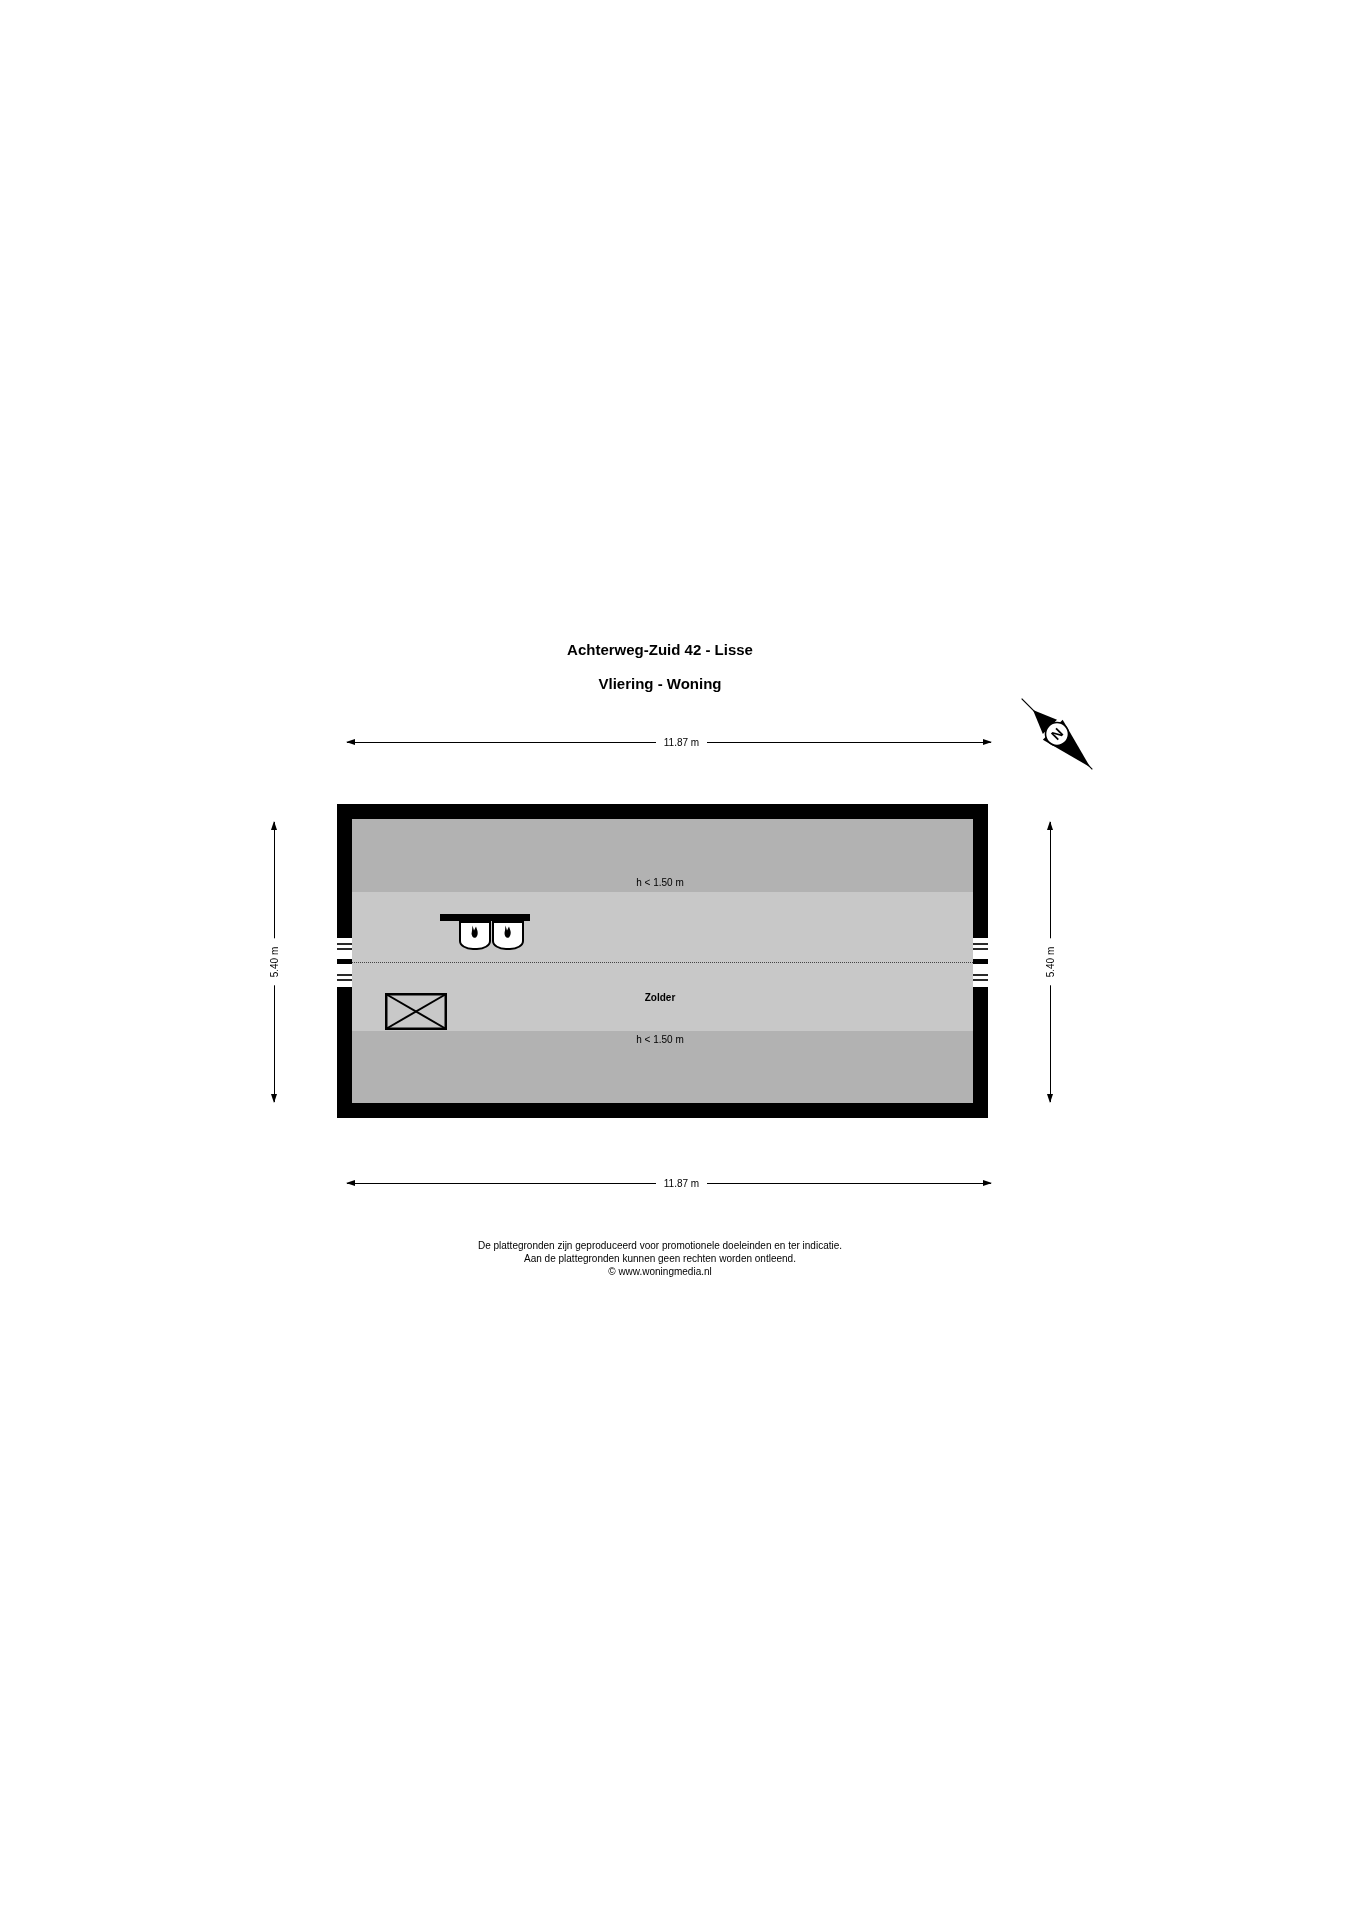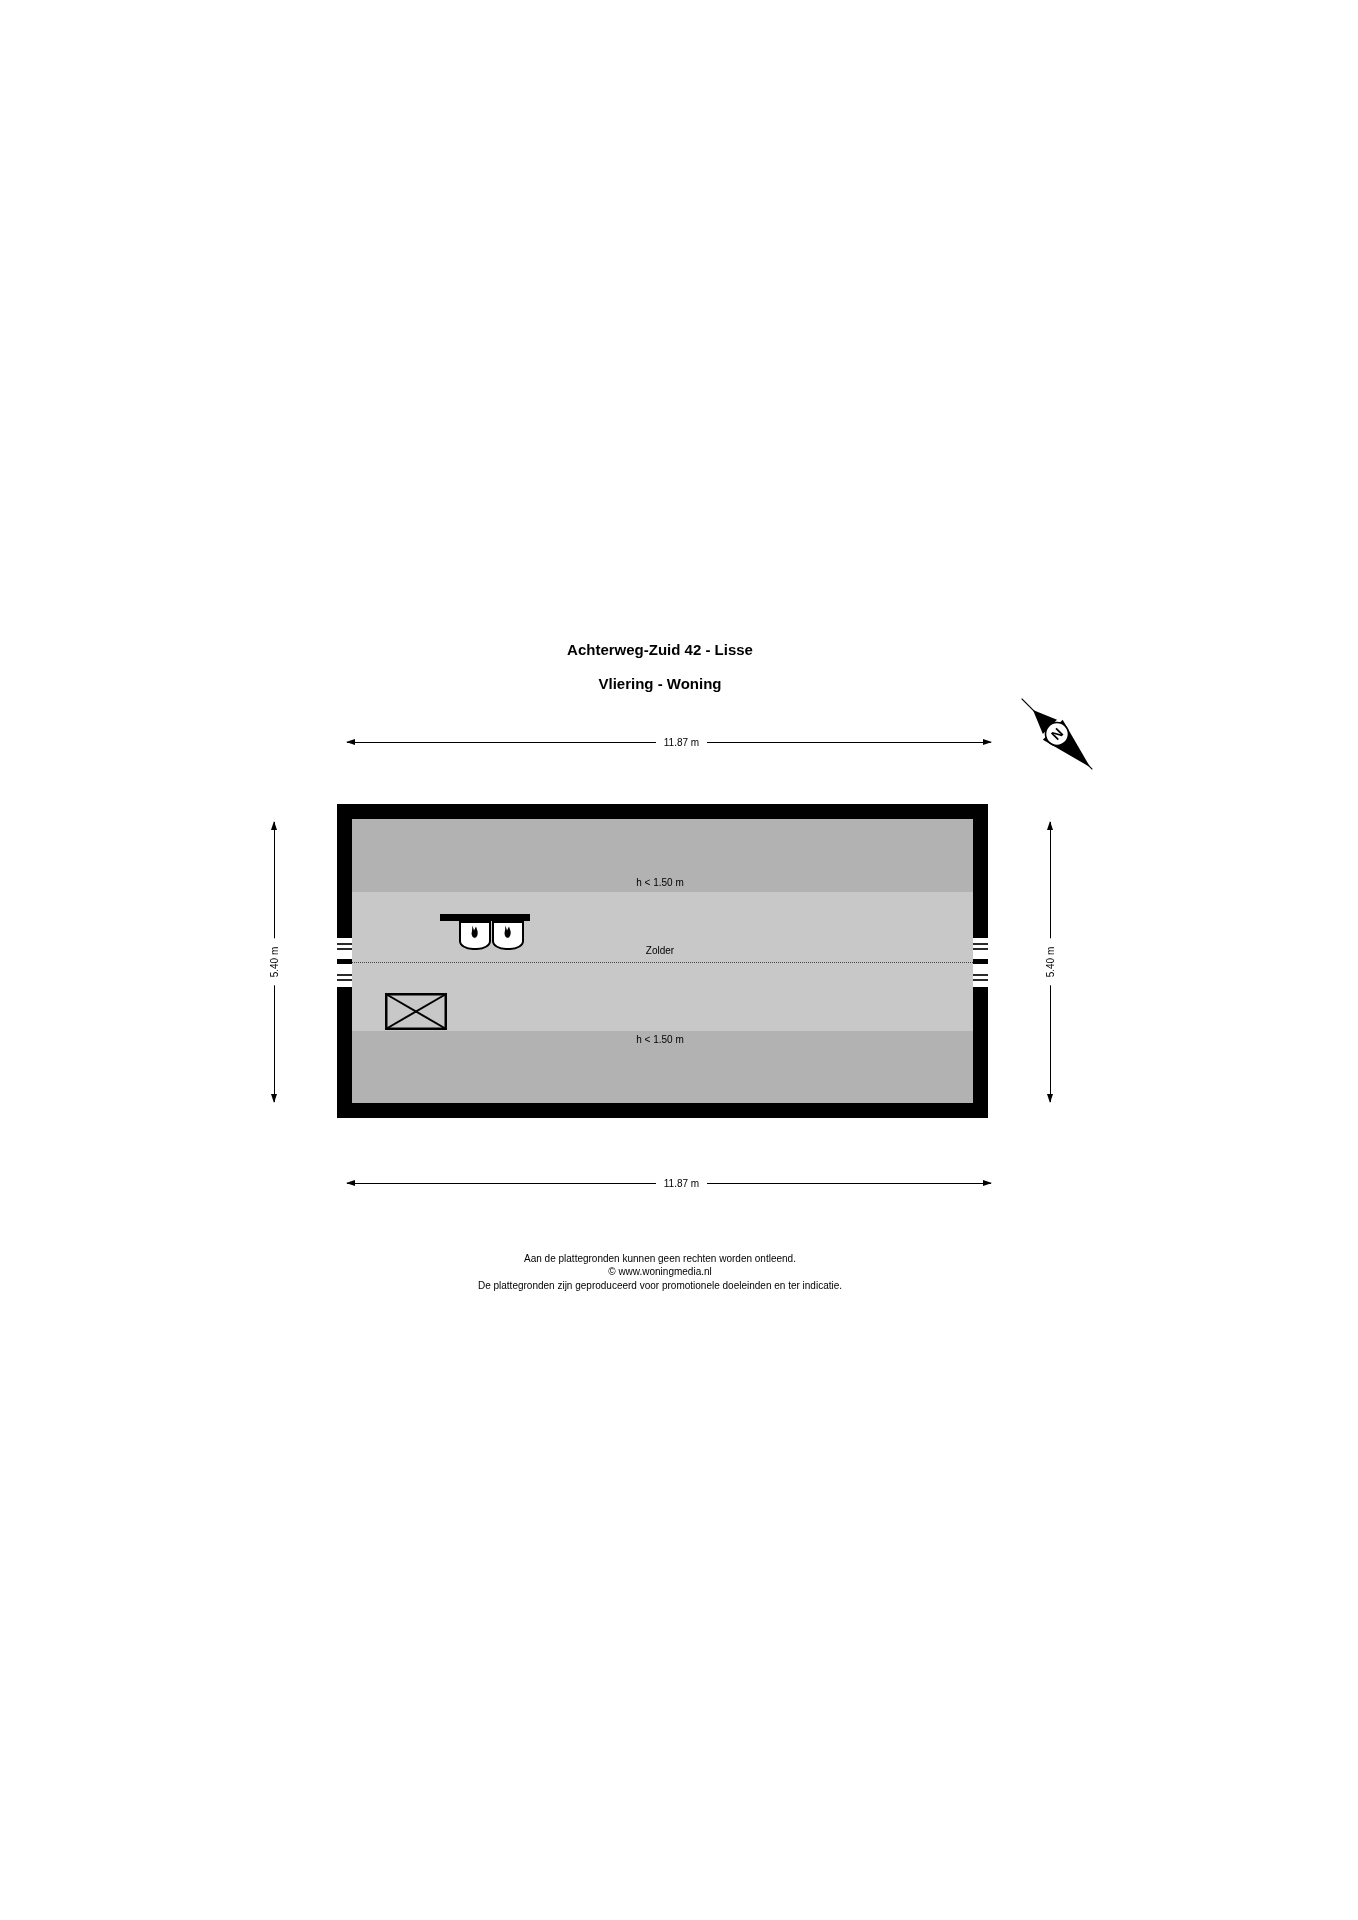--- a/index.html
+++ b/index.html
@@ -9,21 +9,21 @@
     --bg:#ffffff;
   }
   html,body{margin:0;padding:0;background:var(--bg);}
   #page{
     position:relative;width:1358px;height:1920px;background:var(--bg);
     font-family:"Liberation Sans","DejaVu Sans",sans-serif;color:#000;overflow:hidden;
   }
   .cx{position:absolute;left:0;width:1320px;text-align:center;}
   .title-line{font-size:15px;font-weight:bold;line-height:18px;}
   .small{font-size:10px;line-height:12px;}
-  .bold{font-weight:normal;}
+  .bold{font-weight:bold;margin-top:47px;}
 
   
   .plan{position:absolute;left:337px;top:804px;width:651px;height:314px;background:var(--wall);}
   .plan-interior{position:absolute;left:15px;top:15px;width:621px;height:284px;background:var(--zone-main);}
   .zone-low-top{position:absolute;left:0;top:0;width:621px;height:73px;background:var(--zone-low);}
   .zone-main-band{position:absolute;left:0;top:73px;width:621px;height:139px;background:var(--zone-main);}
   .zone-low-bottom{position:absolute;left:0;top:212px;width:621px;height:72px;background:var(--zone-low);}
   .ridge{position:absolute;left:352px;top:962px;width:621px;height:0;border-top:1px dotted #444;}
 
   
@@ -137,17 +137,17 @@
     <div class="av-b"></div>
   </div>
   <div class="dim-label-v" style="left:1051px;top:962px">5.40 m</div>
 
   <div class="dim-h" style="left:347px;top:1183px;width:644px">
     <div class="ah-l"></div>
     <div class="ah-r"></div>
   </div>
   <div class="cx small" style="top:1178px"><span class="dim-label">11.87 m</span></div>
 
-  <div class="cx small" style="top:1280px">De plattegronden zijn geproduceerd voor promotionele doeleinden en ter indicatie.</div>
+  <div class="cx small" style="top:1240px">De plattegronden zijn geproduceerd voor promotionele doeleinden en ter indicatie.</div>
   <div class="cx small" style="top:1266px">© www.woningmedia.nl</div>
   <div class="cx small" style="top:1253px">Aan de plattegronden kunnen geen rechten worden ontleend.</div>
 
 </div>
 
 </body></html>

